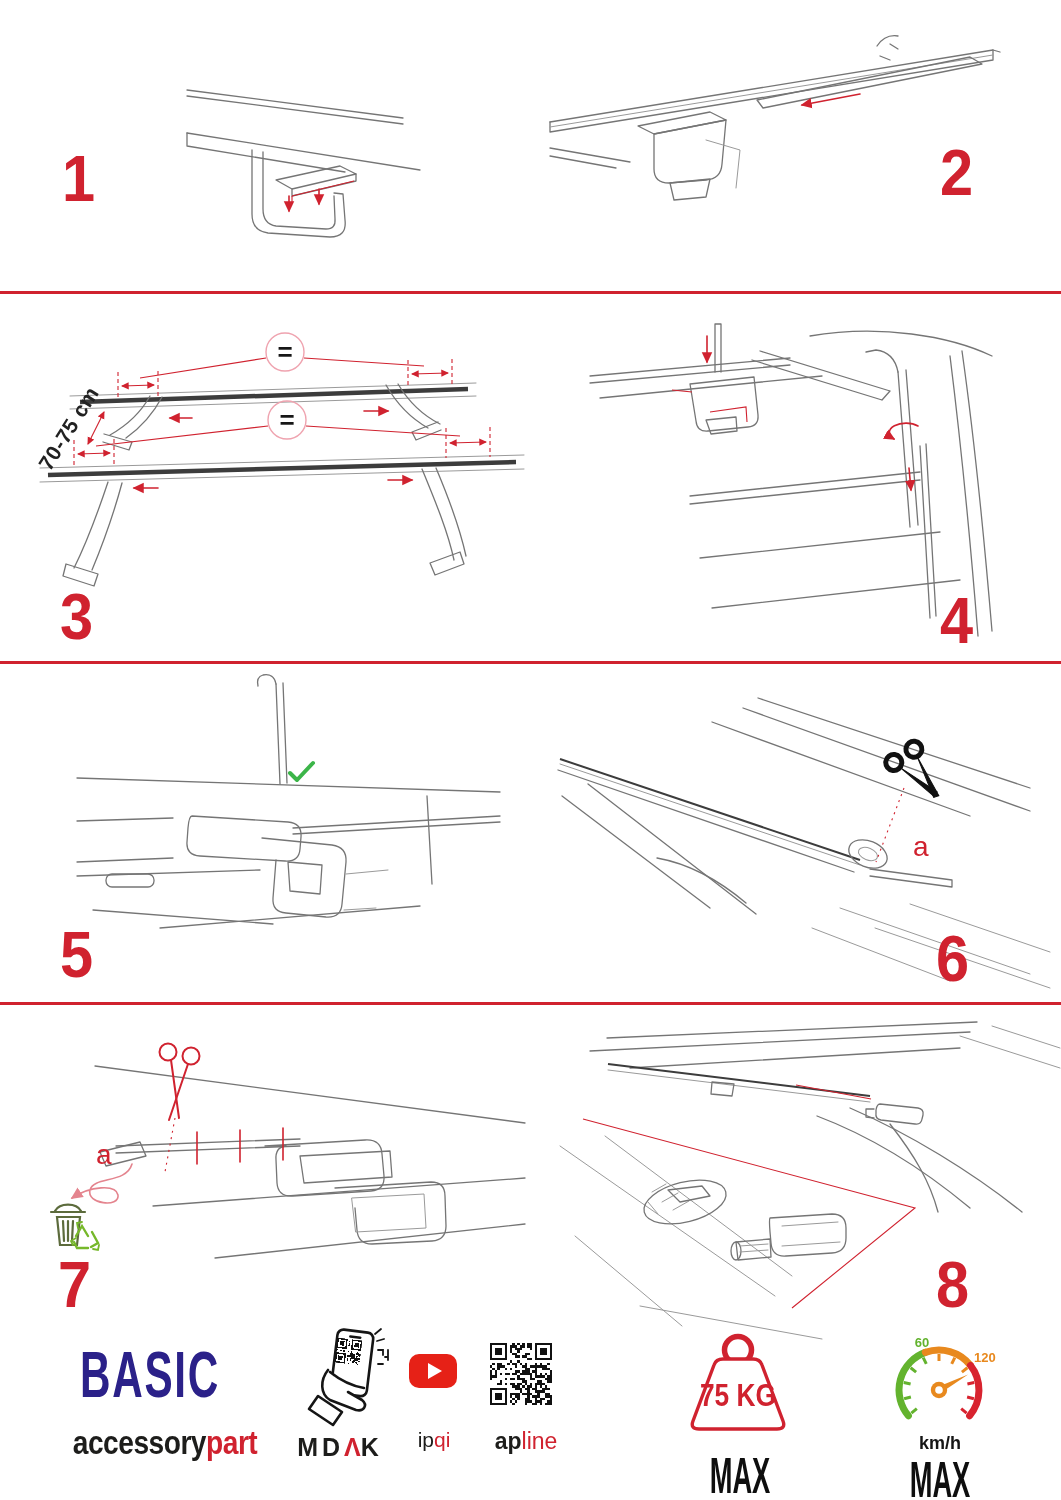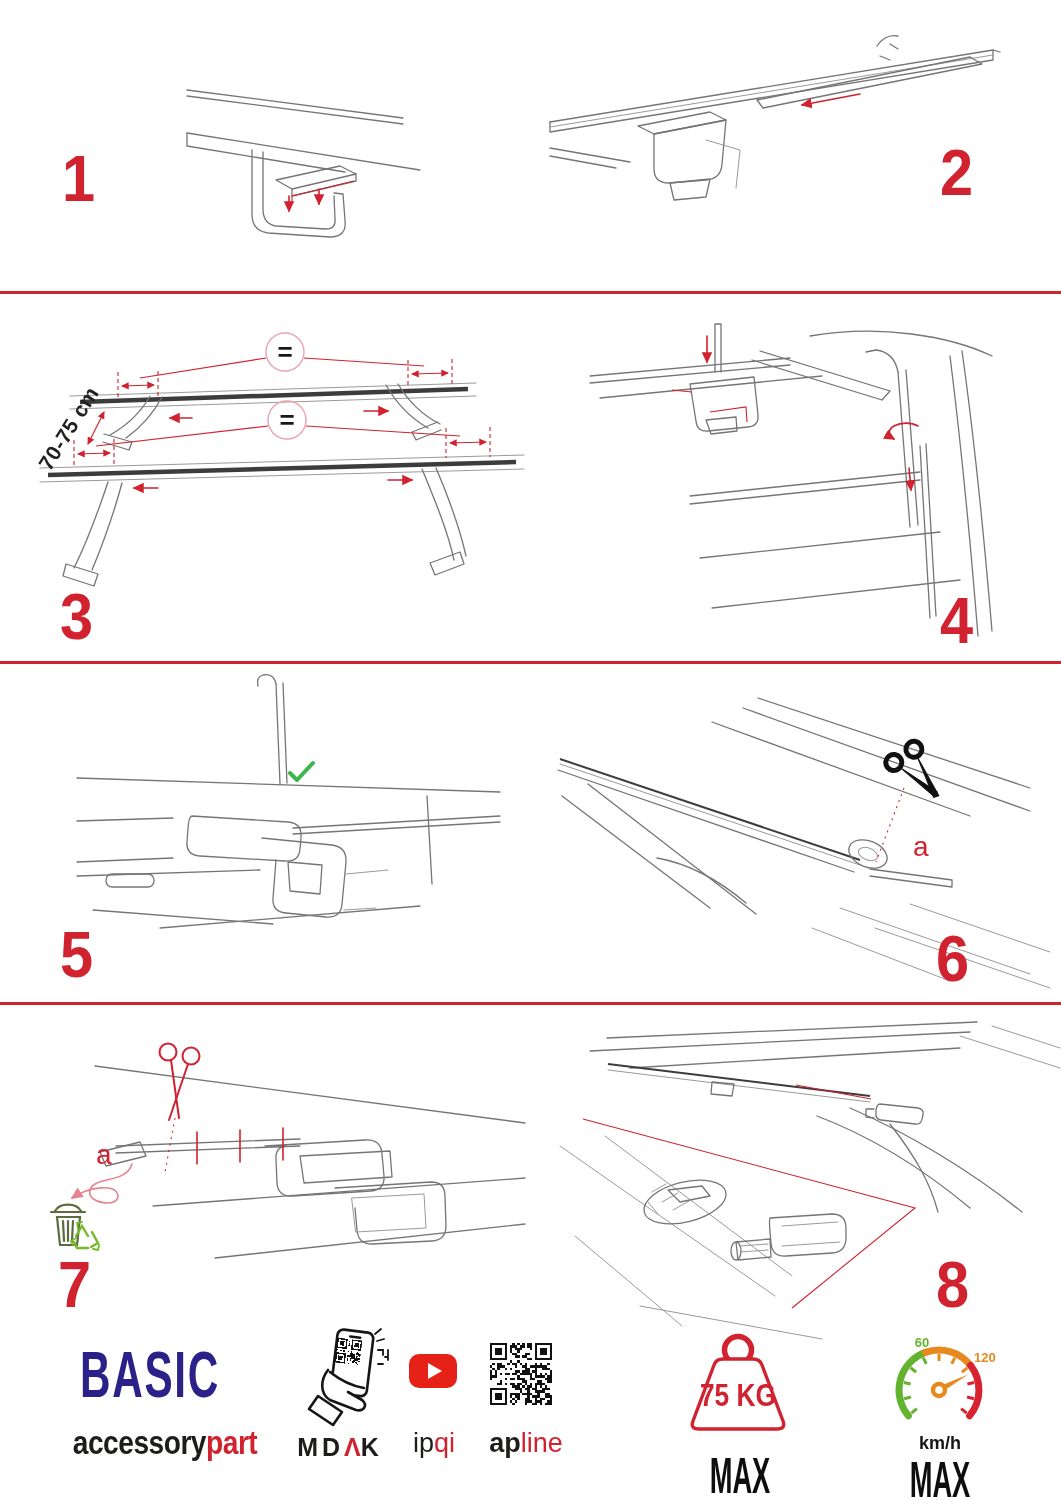--- a/index.html
+++ b/index.html
@@ -33,22 +33,22 @@
   .atext{font-size:28px;font-weight:400;fill:var(--red);}
   
   .basic{position:absolute;left:66px;top:1338px;width:168px;text-align:center;color:var(--navy);
          font-size:48px;font-weight:700;letter-spacing:2px;transform:scale(.88,1.35);transform-origin:center top;}
   .wordmark{position:absolute;left:58px;top:1424px;width:214px;text-align:center;font-size:29px;
             font-weight:700;letter-spacing:-.5px;transform:scale(.97,1.15);transform-origin:center top;white-space:nowrap;}
   .blk{color:var(--ink);} .rd{color:var(--red);}
   .mdak{position:absolute;left:292px;top:1433px;width:96px;text-align:center;font-size:25px;font-weight:700;
         letter-spacing:4px;color:var(--ink);white-space:nowrap;}
   .mdak .rd{letter-spacing:0;}
-  .ipqi{position:absolute;left:406px;top:1428px;width:56px;text-align:center;font-size:27px;font-weight:400;white-space:nowrap;}
-  .apline{position:absolute;left:484px;top:1428px;width:84px;text-align:center;font-size:27px;white-space:nowrap;}
+  .ipqi{position:absolute;left:406px;top:1428px;width:56px;text-align:center;font-size:21px;font-weight:400;white-space:nowrap;}
+  .apline{position:absolute;left:484px;top:1428px;width:84px;text-align:center;font-size:23px;white-space:nowrap;}
   .apline .blk{font-weight:700;}
   .yt{position:absolute;left:409px;top:1354px;width:48px;height:34px;background:#e62117;border-radius:10px;
       display:flex;align-items:center;justify-content:center;}
   .yt .play{width:0;height:0;border-left:14px solid #fff;border-top:8px solid transparent;border-bottom:8px solid transparent;margin-left:3px;}
   .qr-main{position:absolute;left:490px;top:1343px;width:62px;height:62px;}
   .phone-wrap{position:absolute;left:306px;top:1326px;width:84px;height:102px;}
   .phone-wrap .qr-screen{position:absolute;left:30px;top:13px;width:25px;height:25px;transform:rotate(7deg);}
   .weight-svg{position:absolute;left:666px;top:1330px;width:144px;height:112px;}
   .speed-svg{position:absolute;left:884px;top:1336px;width:112px;height:94px;}
   .kmh{position:absolute;left:884px;top:1433px;width:112px;text-align:center;font-size:18px;font-weight:700;color:#161616;}

